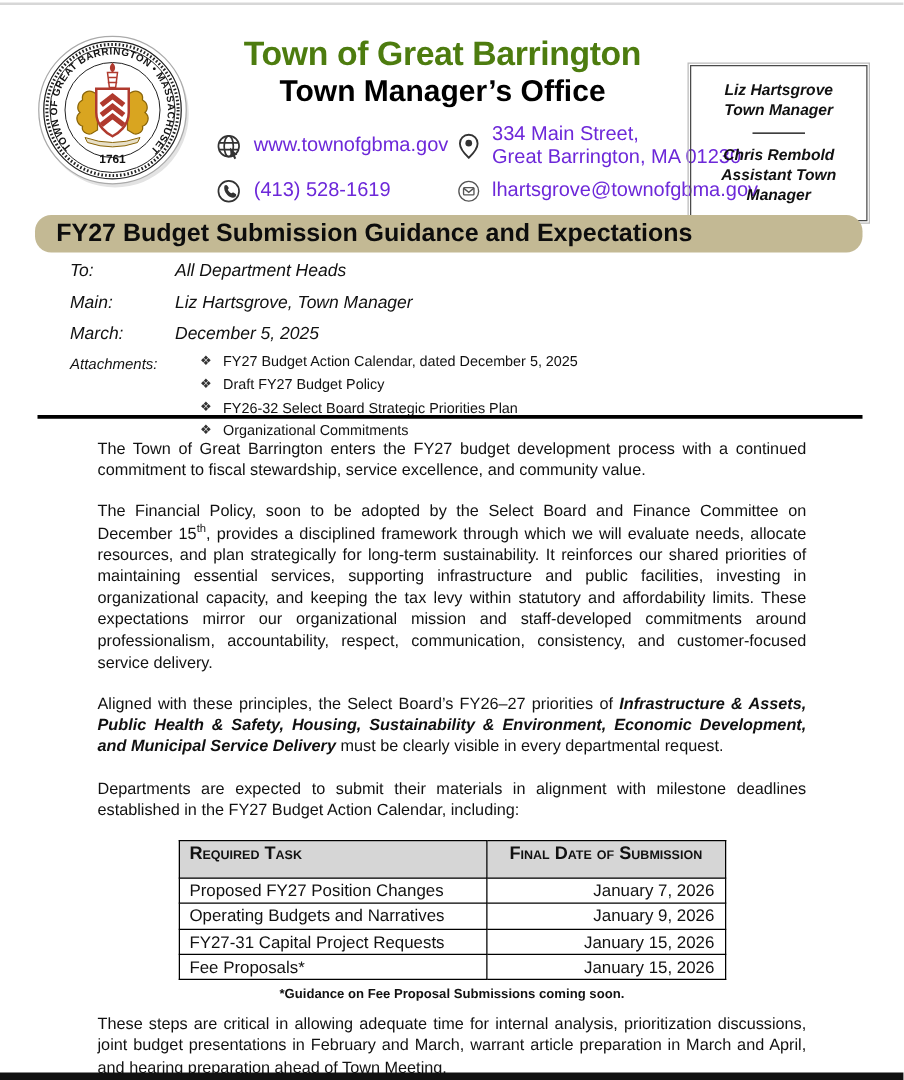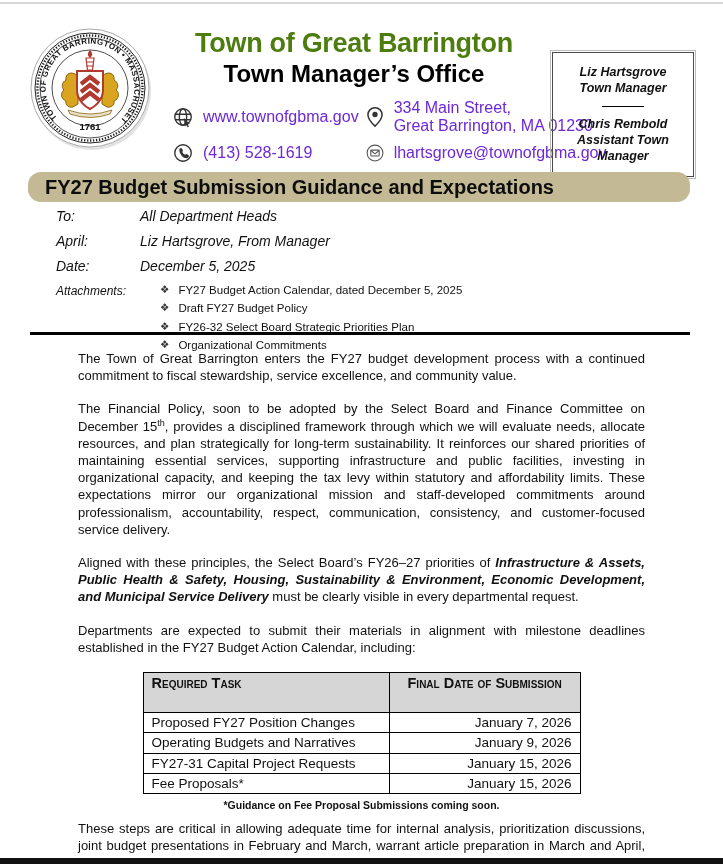--- a/index.html
+++ b/index.html
@@ -55,21 +55,21 @@
   .doc-body { position:absolute; left:78px; top:350px; width:567px; font-size:13px; line-height:17.2px; text-align:justify; color:#111; }
   .doc-body p { margin-bottom:16px; }
   .emph { font-weight:bold; font-style:italic; }
   sup { font-size:9px; line-height:0; }
 
   .table-block { width:438px; margin:2px auto 6px auto; }
   table.deadlines { width:438px; border-collapse:collapse; border:1.6px solid #000; }
   table.deadlines th, table.deadlines td { border:1.3px solid #000; padding:1px 8px; font-size:13.5px; }
   table.deadlines th {
     background:#d6d6d6; font-variant:small-caps; font-weight:bold; font-size:14.5px;
-    text-align:left; padding-top:2px; padding-bottom:20px;
+    text-align:left; padding-top:2px; padding-bottom:10px;
   }
   table.deadlines th.col-date { text-align:center; }
   table.deadlines td.cell-date { text-align:right; }
   .table-footnote { text-align:center; font-size:10.5px; font-weight:bold; margin-top:3px; color:#111; }
 
   svg text { font-family:"Liberation Sans", sans-serif; }
 </style>
 </head>
 <body>
 
@@ -168,25 +168,25 @@
   </div>
 
   <div class="banner">FY27 Budget Submission Guidance and Expectations</div>
 
   <div class="memo">
     <div class="memo-row">
       <span class="memo-label">To:</span>
       <span>All Department Heads</span>
     </div>
     <div class="memo-row">
-      <span class="memo-label">April:</span>
-      <span>Liz Hartsgrove, From Manager</span>
+      <span class="memo-label">Main:</span>
+      <span>Liz Hartsgrove, Town Manager</span>
     </div>
     <div class="memo-row">
-      <span class="memo-label">Date:</span>
+      <span class="memo-label">March:</span>
       <span>December 5, 2025</span>
     </div>
     <div class="memo-row attachments">
       <span class="memo-label">Attachments:</span>
       <ul class="attach-list">
         <li>
           <span class="attach-bullet">❖</span>
           <span>FY27 Budget Action Calendar, dated December 5, 2025</span>
         </li>
         <li>

